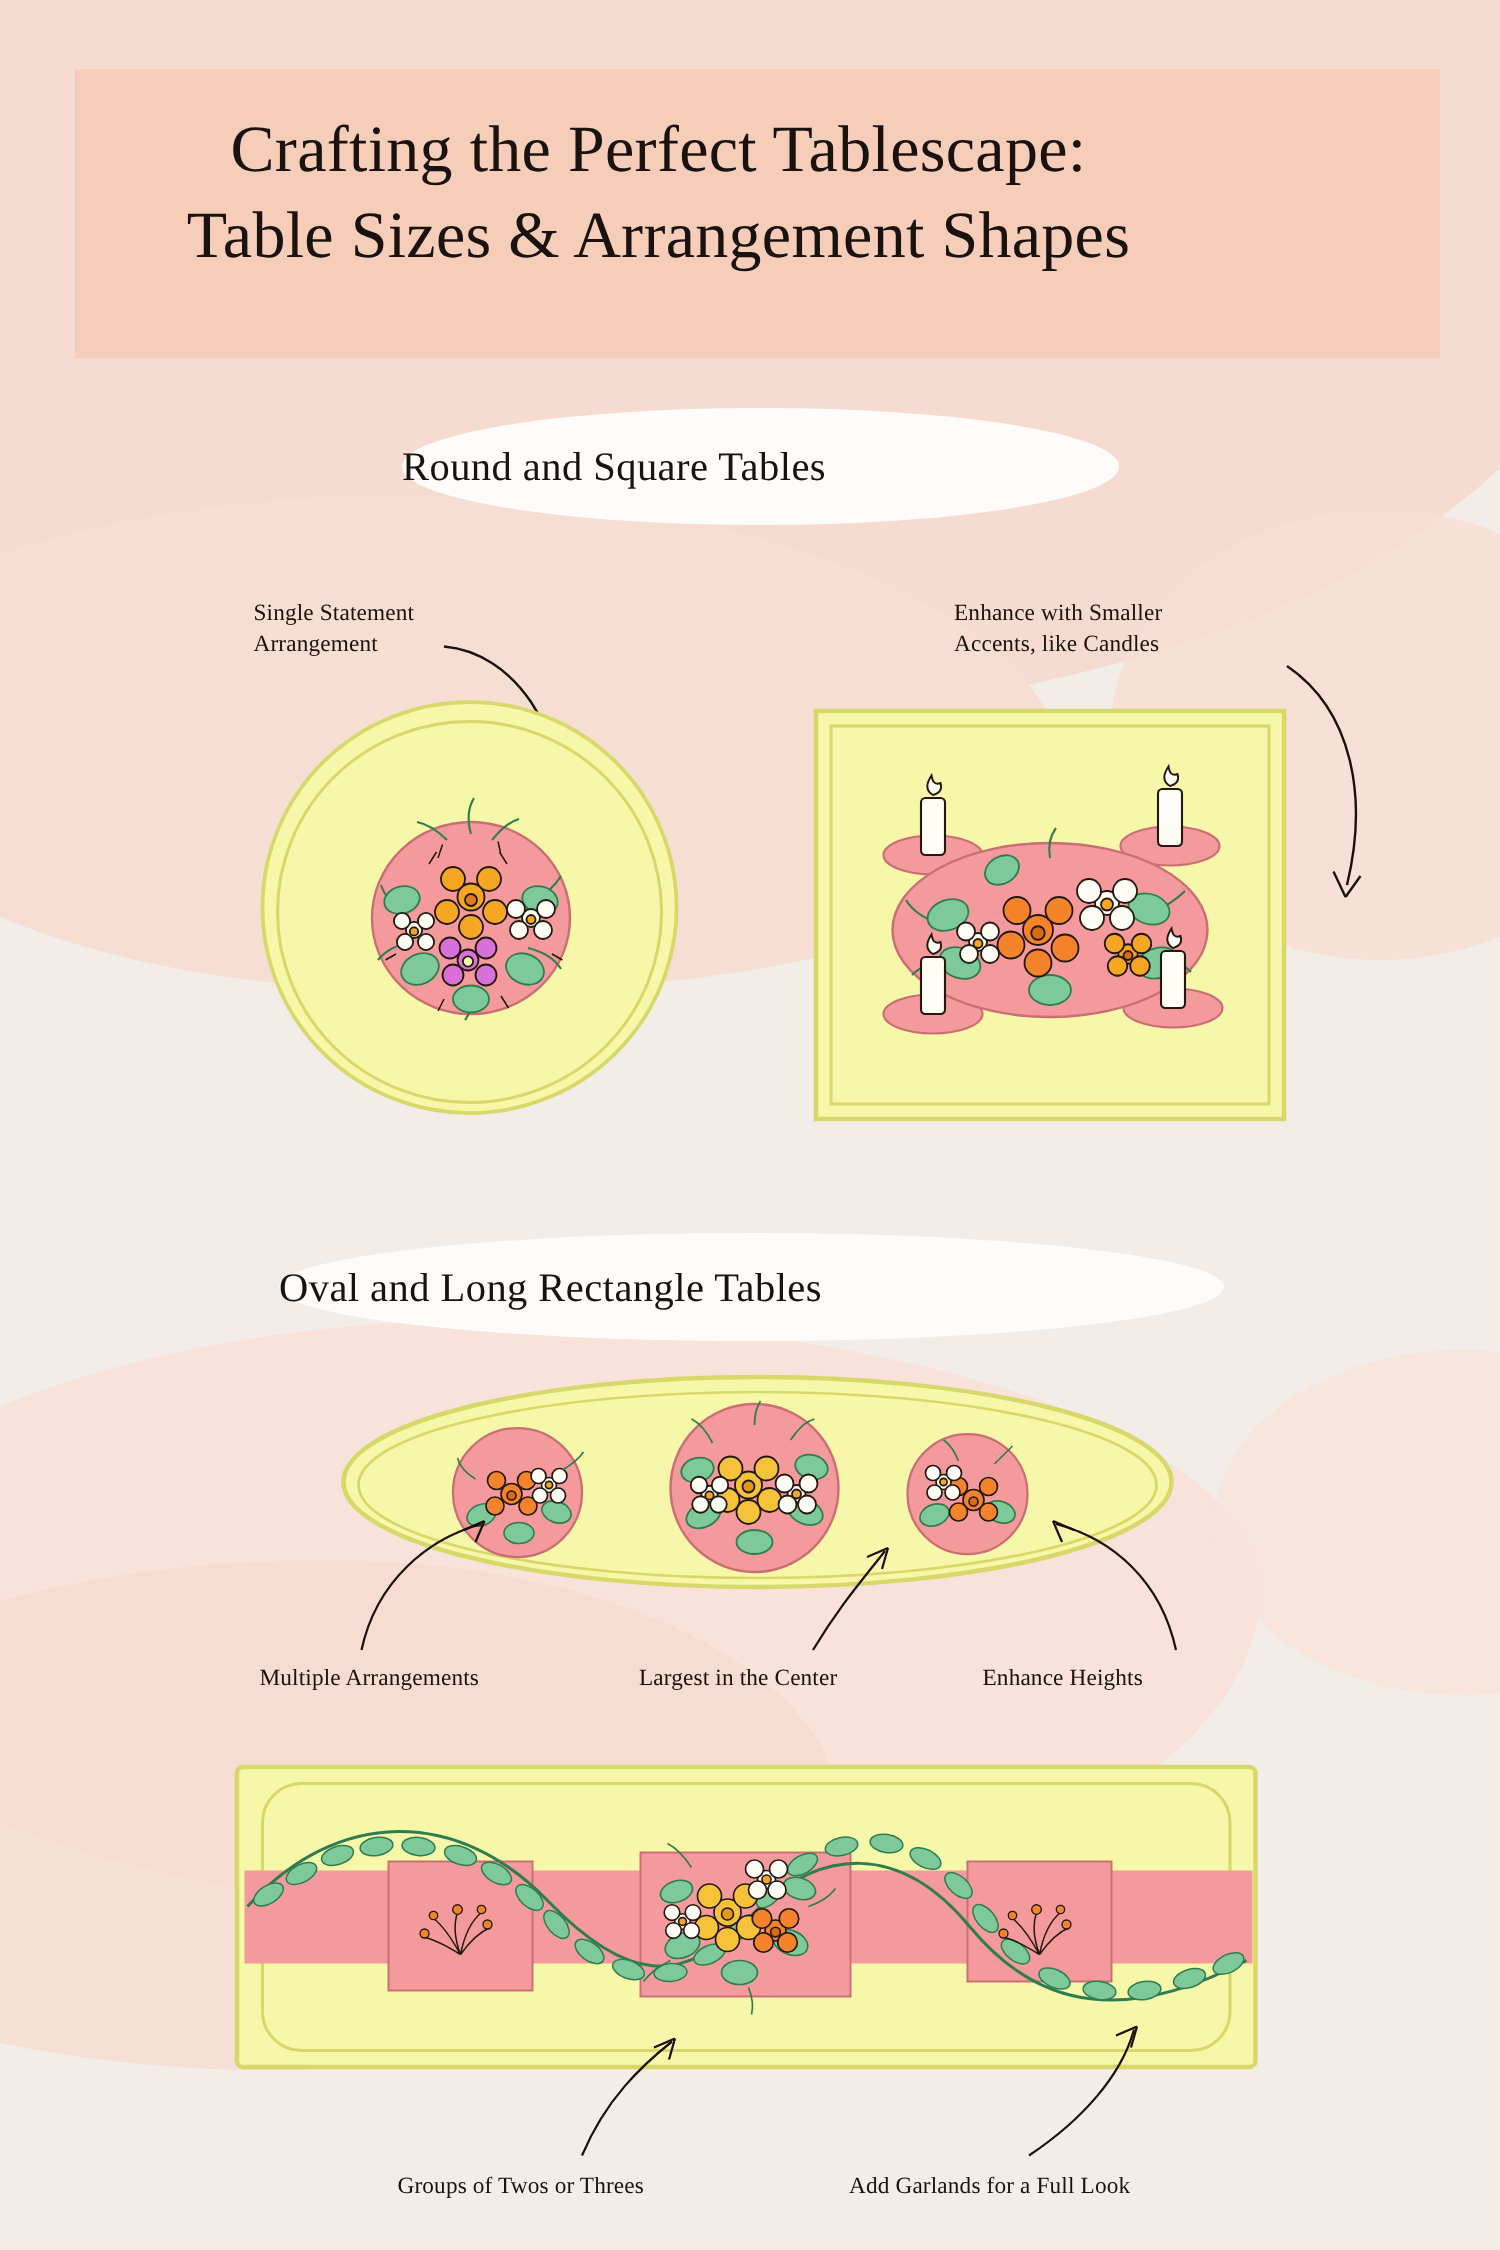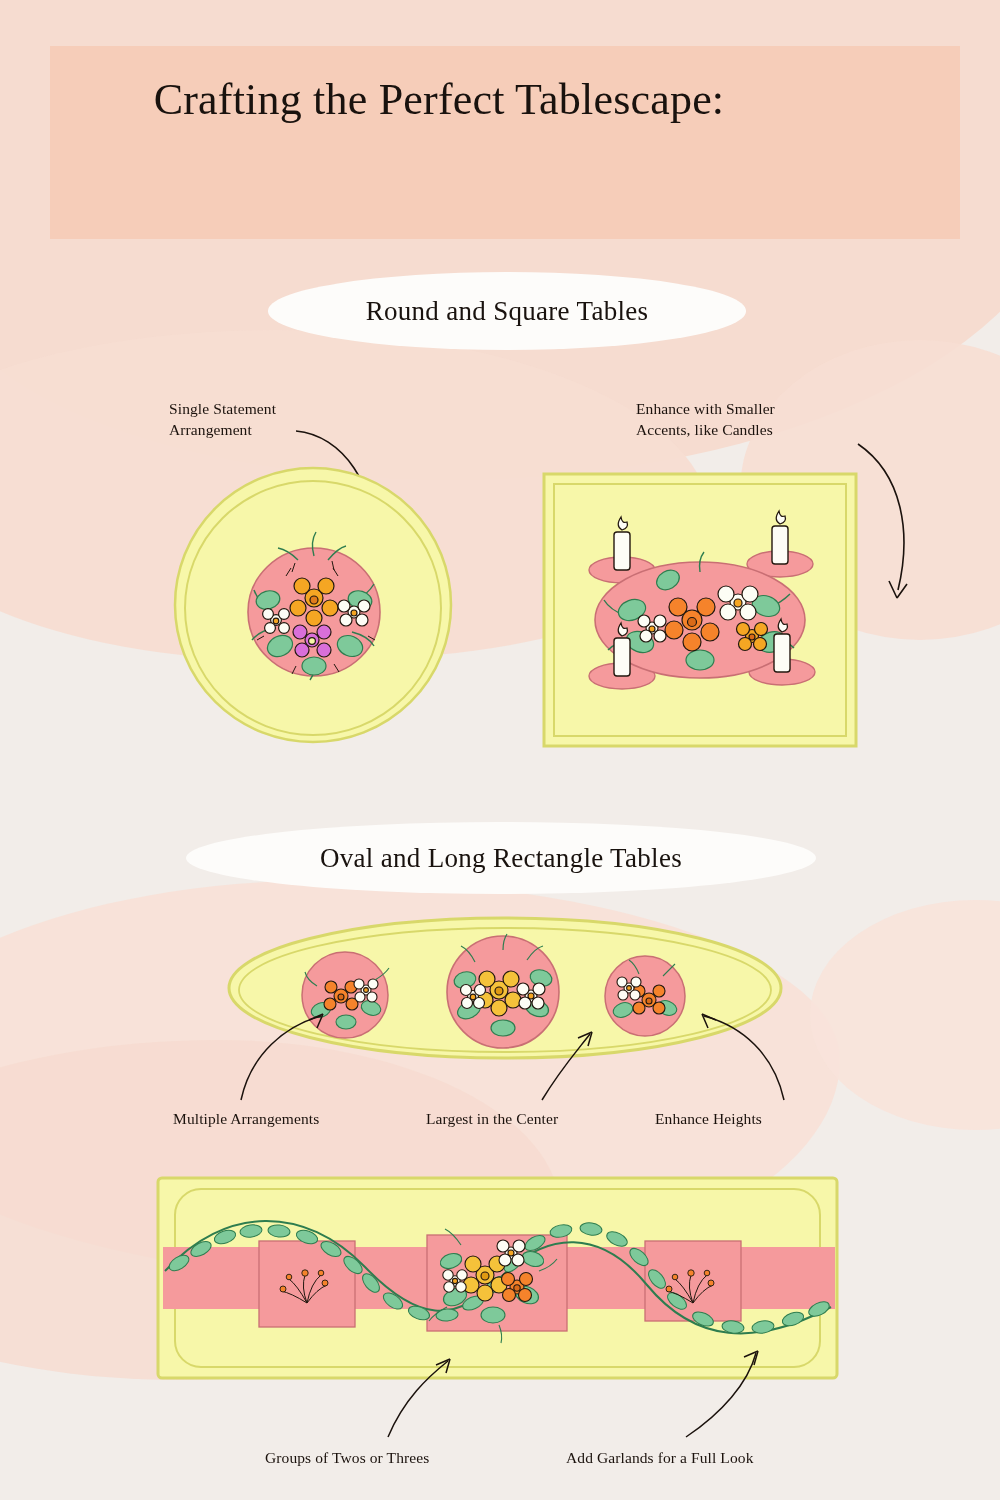--- a/index.html
+++ b/index.html
@@ -110,21 +110,21 @@
   }
   .title-text .l2 { display: block; }
 
   
   .pill {
     position: absolute;
     background: #fdfcfa;
     border-radius: 50%/50%;
     display: flex;
     align-items: center;
-    justify-content: center;
+    justify-content: flex-start;
     font-size: 27px;
     color: #19120e;
     letter-spacing: .3px;
   }
   #pill-round { left: 268px; top: 272px; width: 478px; height: 78px; border-radius: 240px/39px; }
   #pill-oval  { left: 186px; top: 822px; width: 630px; height: 72px; border-radius: 315px/36px; }
 
   
   .ann {
     position: absolute;
@@ -169,20 +169,21 @@
     <div class="blob-lower"></div>
     <div class="blob-lower2"></div>
     <div class="blob-r2"></div>
   </div>
 
   <div class="content">
 
     <div class="title-band"></div>
     <div class="title-text">
       <span>Crafting the Perfect Tablescape:</span>
+      <span class="l2">Table Sizes &amp; Arrangement Shapes</span>
     </div>
 
     <div class="pill" id="pill-round">
       <span>Round and Square Tables</span>
     </div>
 
     <div class="ann" id="ann-single">
       <div>Single Statement</div>
       <div>Arrangement</div>
     </div>

